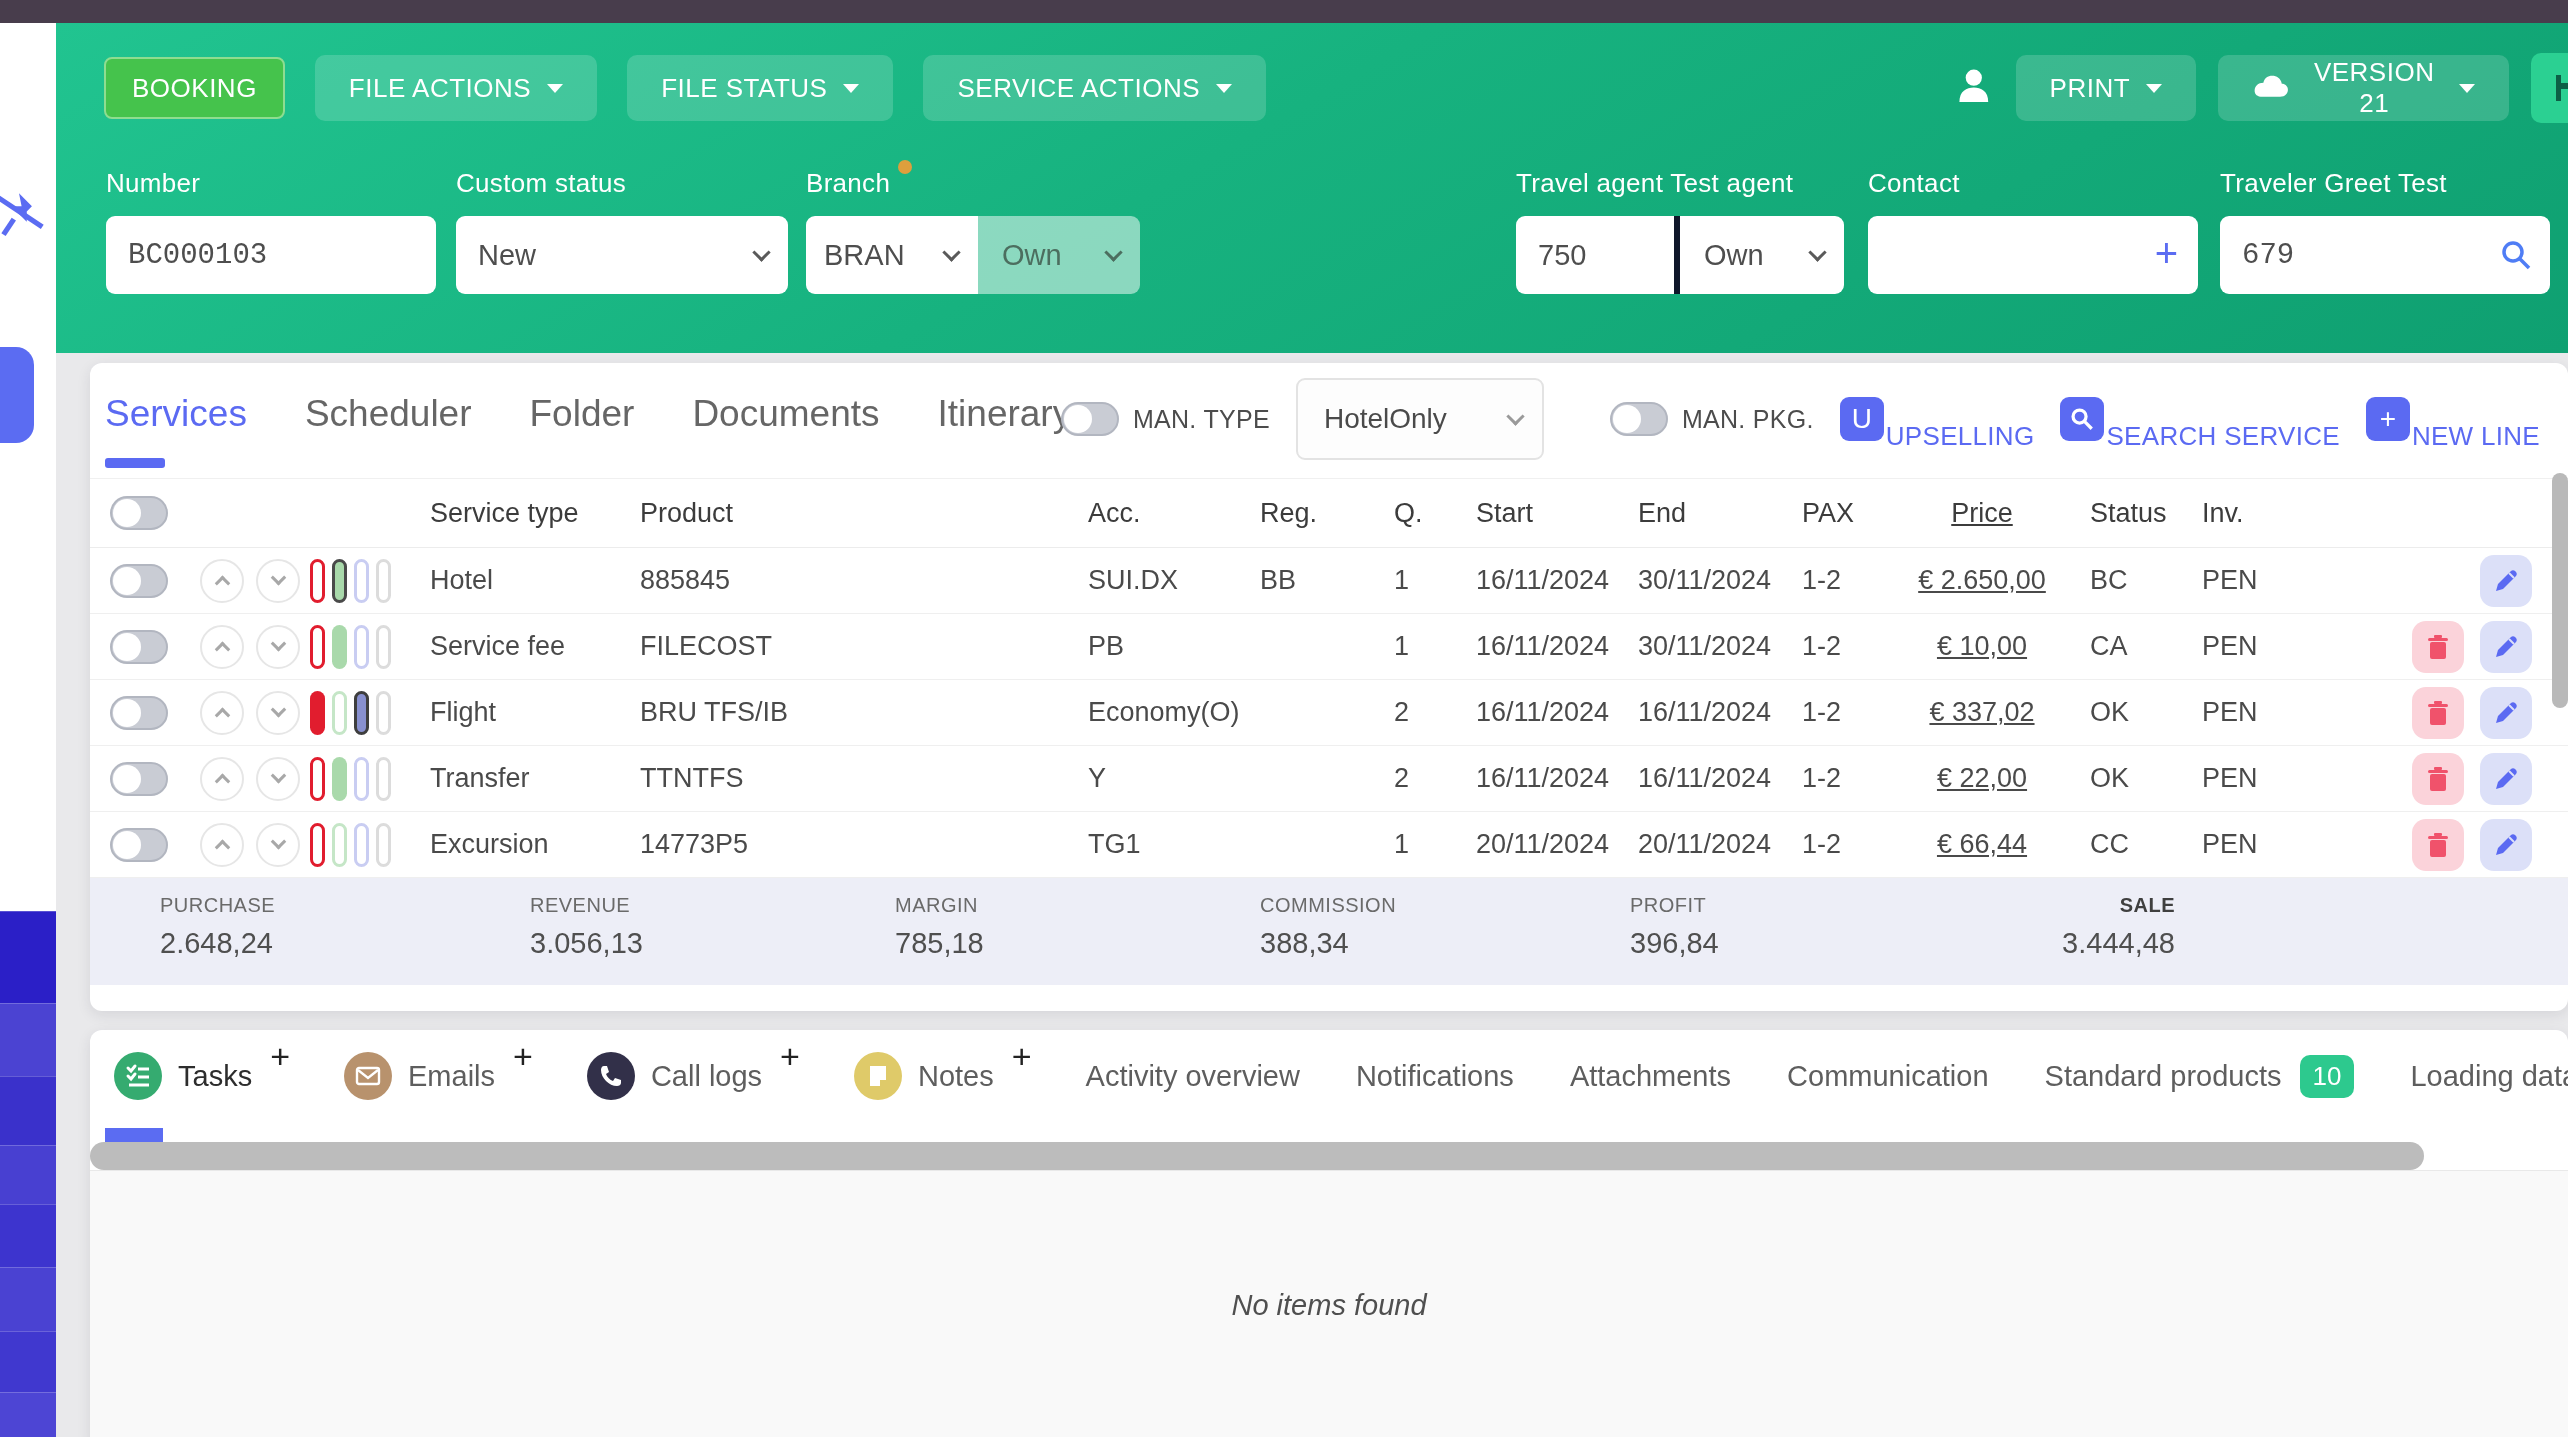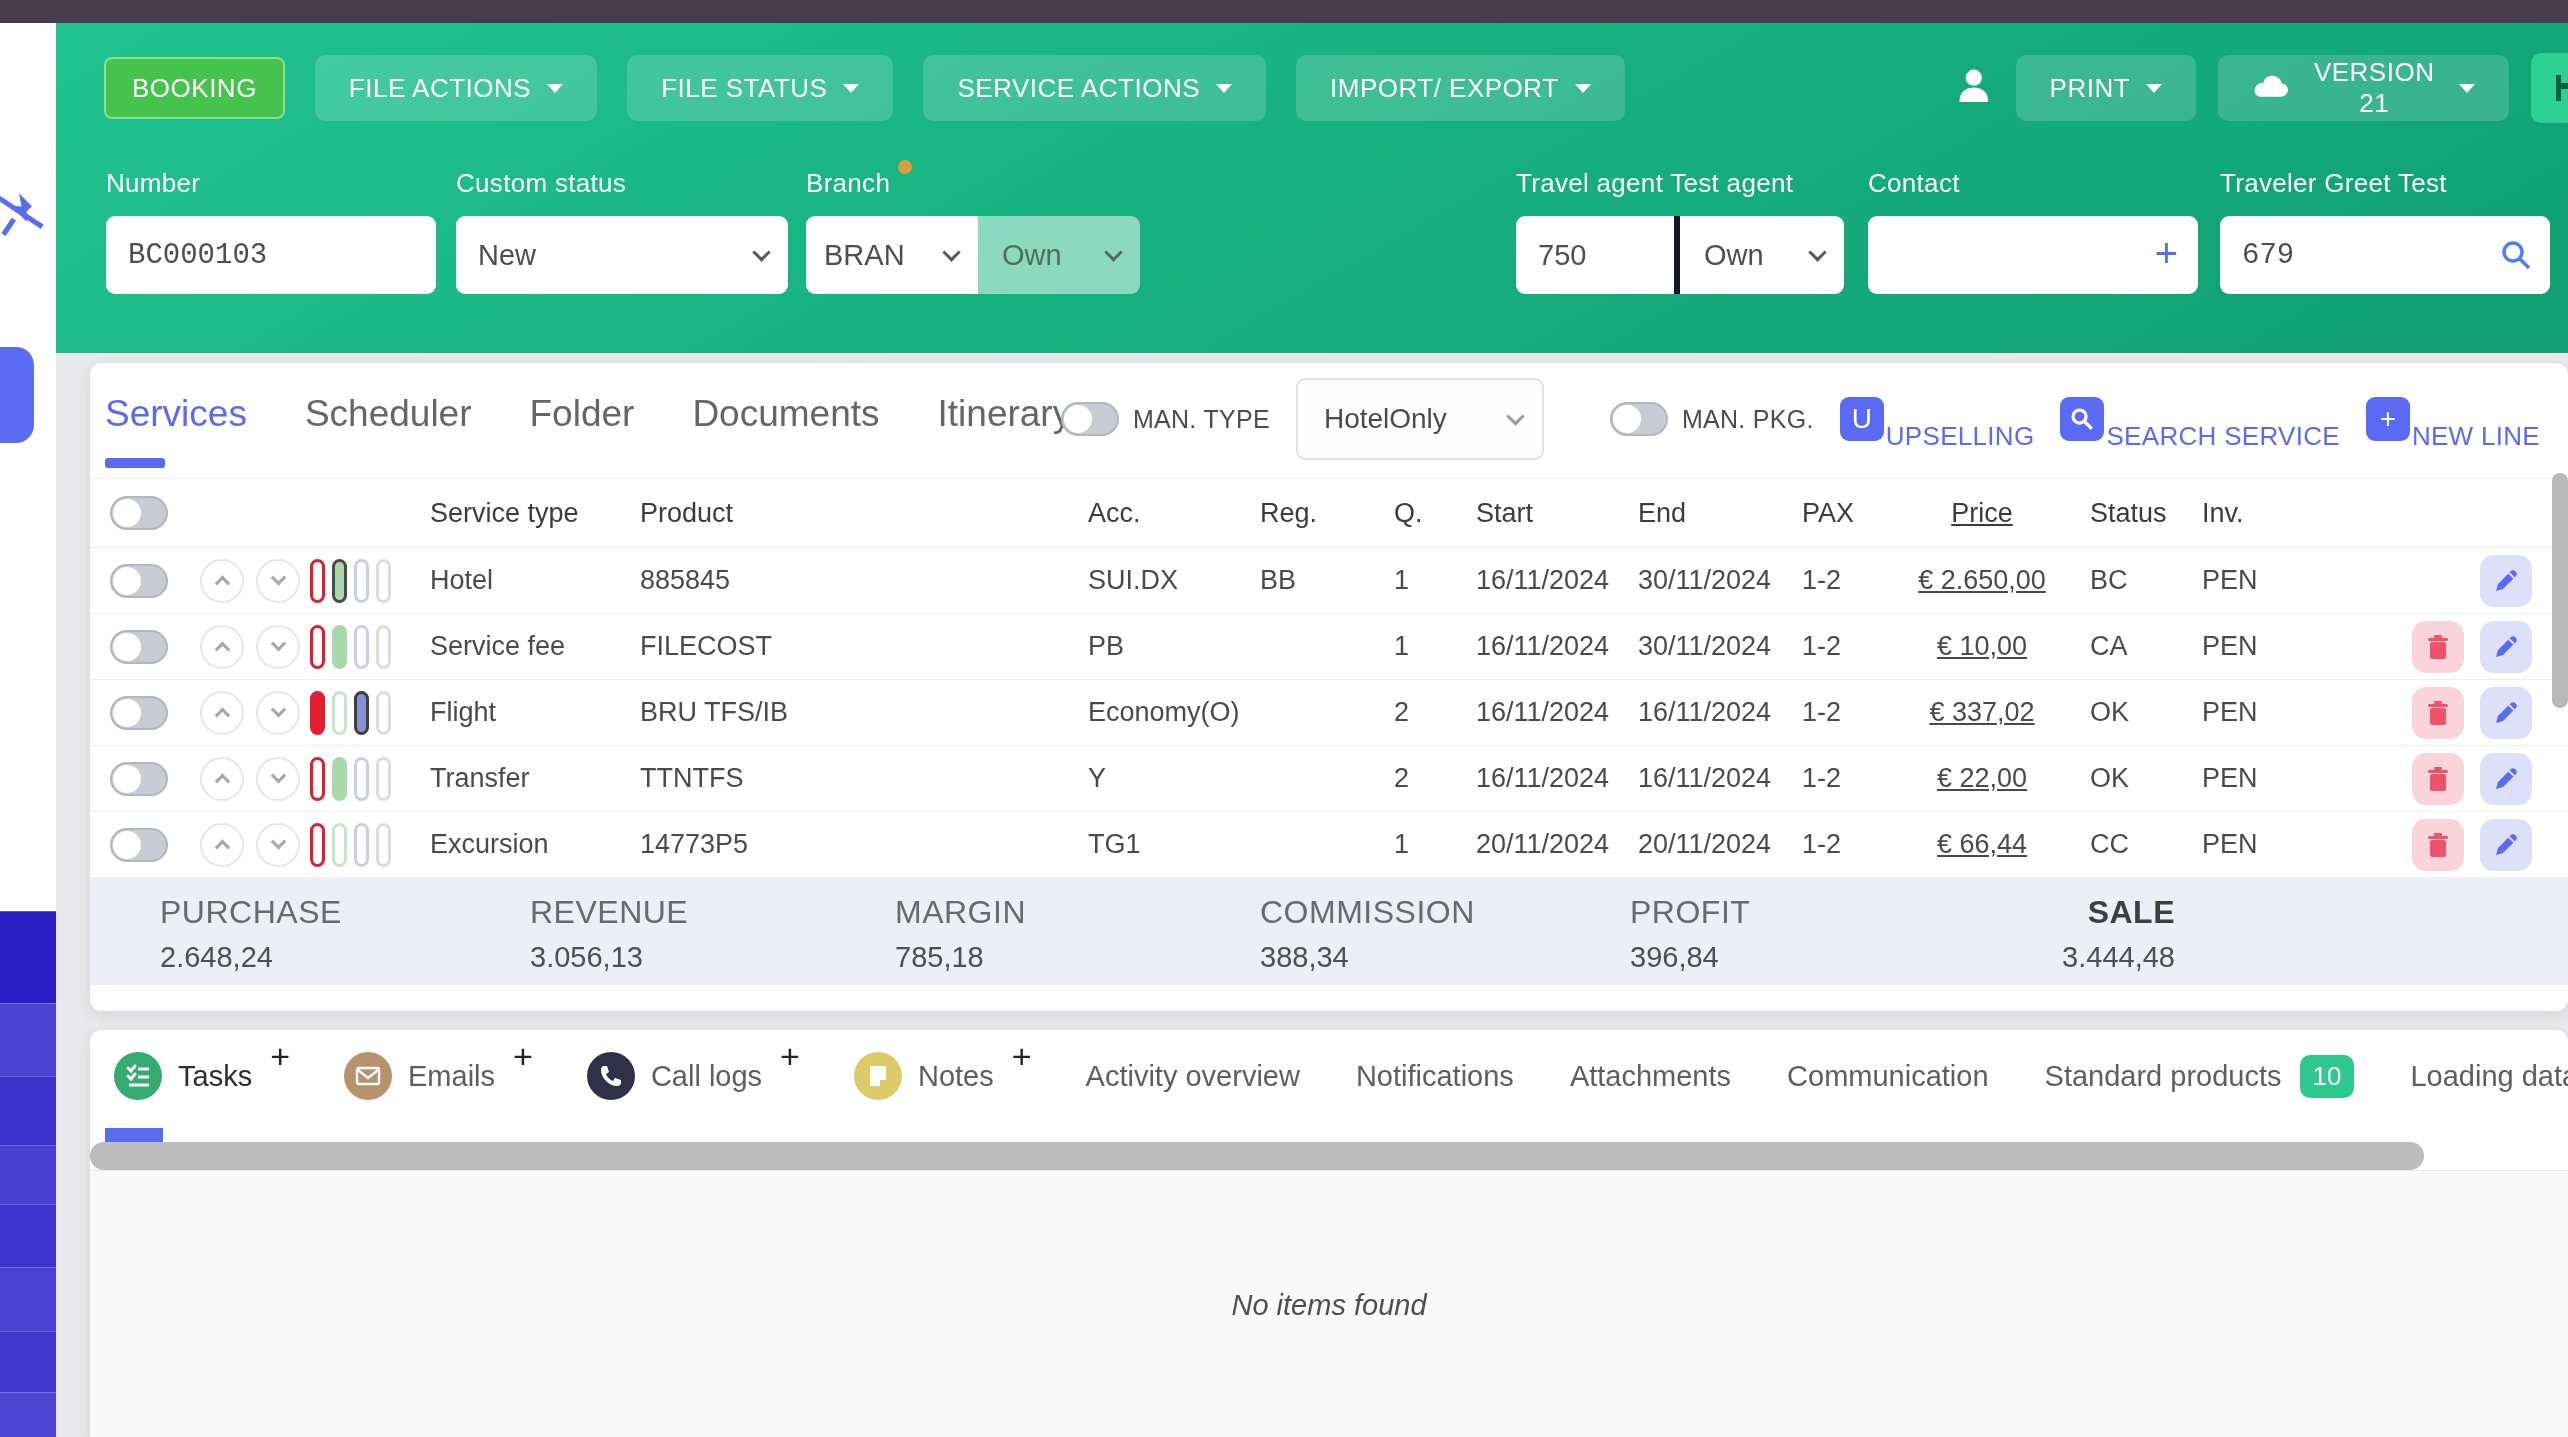--- a/index.html
+++ b/index.html
@@ -94,21 +94,21 @@
   .sq-btn { width:52px; height:52px; border-radius:14px; border:none; display:flex; align-items:center; justify-content:center; }
   .del-btn { background:#fbd3da; color:#f0526b; }
   .edit-btn { background:#dce0f8; color:#5b6af2; }
   .sq-btn svg { width:28px; height:28px; }
 
   .vscroll { position:absolute; right:0; top:110px; width:16px; height:235px; background:#b9b9b9; border-radius:8px; }
 
   
   .summary { position:absolute; left:0; right:0; top:515px; height:107px; background:#edeef7; display:grid;
     grid-template-columns:370px 365px 365px 370px 365px 180px; padding:16px 0 0 70px; }
-  .sum-label { font-size:32px; color:#6a6a6a; letter-spacing:.5px; }
+  .sum-label { font-size:20px; color:#6a6a6a; letter-spacing:.5px; }
   .sum-value { font-size:29px; color:#4f4f4f; margin-top:10px; }
   .sum-item.emph { text-align:right; }
   .sum-item.emph .sum-label { font-weight:bold; color:#3f3f3f; }
 
   
   .act-tabs { position:absolute; left:24px; top:22px; display:flex; align-items:center; gap:56px; white-space:nowrap; }
   .act-tab { display:flex; align-items:center; gap:16px; position:relative; }
   .act-label { font-size:29px; color:#5e5e5e; }
   .act-tab.active .act-label { color:#2d2d2d; }
   .circle-icon { width:48px; height:48px; border-radius:50%; display:flex; align-items:center; justify-content:center; color:#fff; flex:none; }
@@ -155,24 +155,20 @@
           <span class="caret-down"></span>
         </button>
         <button class="menu-btn">
           <span>FILE STATUS</span>
           <span class="caret-down"></span>
         </button>
         <button class="menu-btn">
           <span>SERVICE ACTIONS</span>
           <span class="caret-down"></span>
         </button>
-        <button class="menu-btn">
-          <span>IMPORT/ EXPORT</span>
-          <span class="caret-down"></span>
-        </button>
       </span>
   </div>
 
   <div class="hdr-right">
     <span class="person-icon">
       <svg viewBox="0 0 44 44" fill="currentColor">
           <circle cx="22" cy="13" r="9"></circle>
           <path d="M6 40 C6 28 14 24 22 24 C30 24 38 28 38 40 Z"></path>
         </svg>
     </span>

